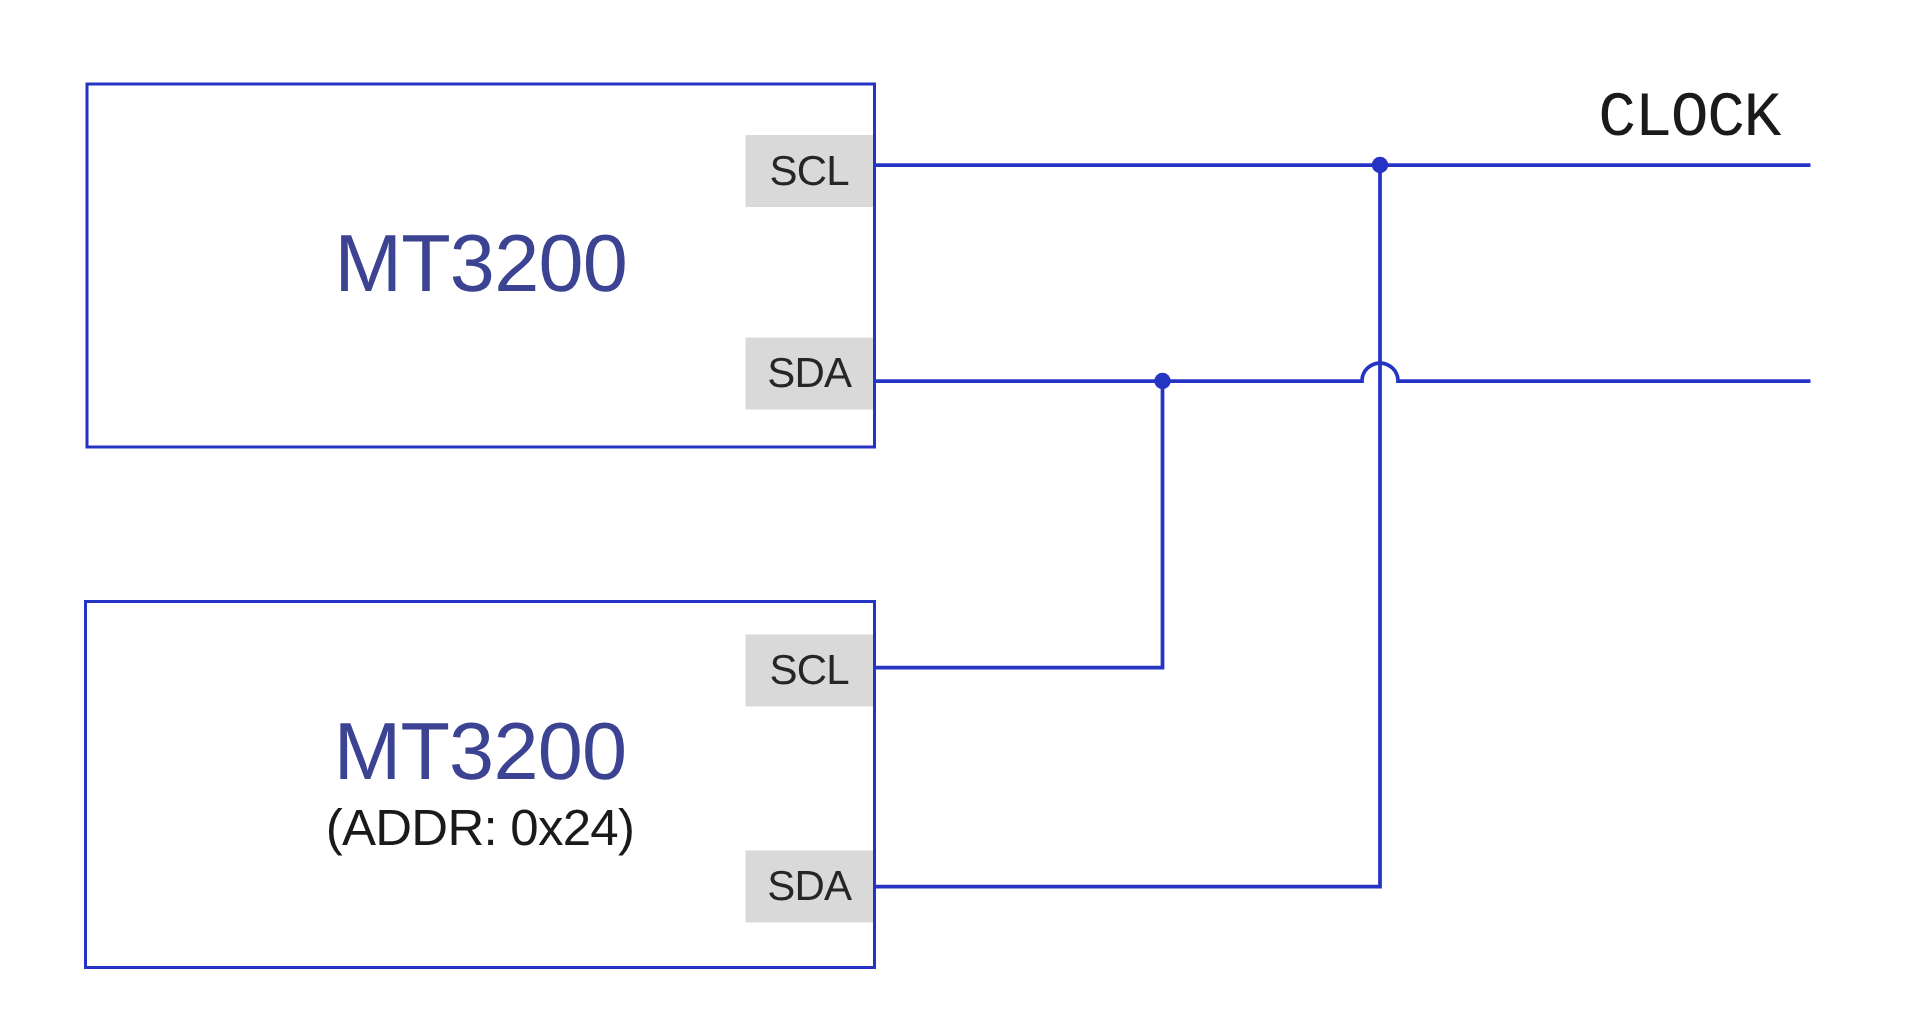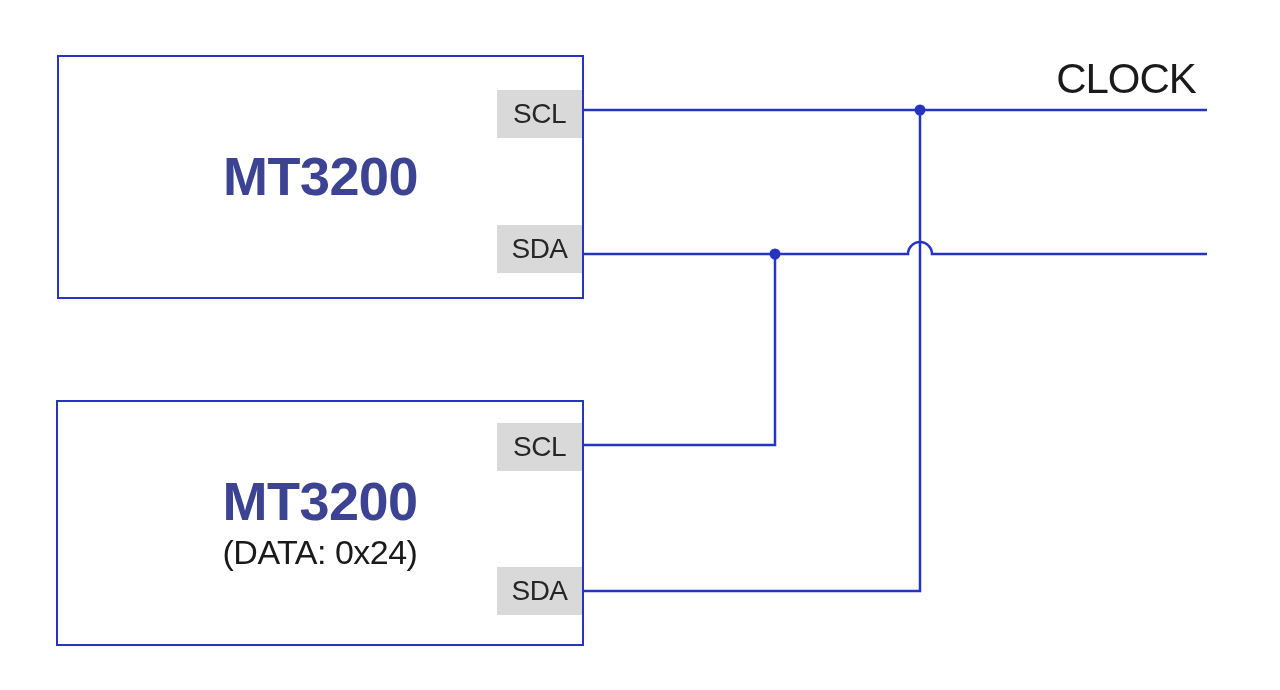--- a/index.html
+++ b/index.html
@@ -40,21 +40,21 @@
     display:flex;
     flex-direction:column;
     align-items:center;
     justify-content:center;
   }
   .device-box-1{left:57px;top:55px;width:527px;height:244px;}
   .device-box-2{left:56px;top:400px;width:528px;height:246px;}
   .device-name{
     color:var(--device-name-navy,#3b4392);
     font-size:54px;
-    font-weight:bold;
+    font-weight:normal;
     line-height:1.1;
     letter-spacing:-0.5px;
     white-space:nowrap;
   }
   .device-addr{
     color:var(--label-text,#1a1a1a);
     font-size:34px;
     line-height:1.25;
     letter-spacing:-0.5px;
     white-space:nowrap;
@@ -78,38 +78,39 @@
   .pin-sda-2{top:165px;}
   .bus-label{
     position:absolute;
     width:180px;
     text-align:center;
     color:var(--label-text,#1a1a1a);
     font-size:42px;
     line-height:1;
     letter-spacing:-1px;
     white-space:nowrap;
+    font-family:Liberation Mono, monospace;
   }
   .bus-label-clock{left:1036px;top:58px;}
   .bus-label-data{left:1041px;top:206px;}
 </style>
 </head>
 <body>
 
 <div class="canvas">
 
   <div class="device device-box-1">
     <div class="device-name">MT3200</div>
     <div class="pin pin-scl-1">SCL</div>
     <div class="pin pin-sda-1">SDA</div>
   </div>
 
   <div class="device device-box-2">
     <div class="device-name">MT3200</div>
-    <div class="device-addr">(DATA: 0x24)</div>
+    <div class="device-addr">(ADDR: 0x24)</div>
     <div class="pin pin-scl-2">SCL</div>
     <div class="pin pin-sda-2">SDA</div>
   </div>
 
   <svg class="wires" viewBox="0 0 1280 690" aria-hidden="true">
 
     <path d="M583 110 H1207"></path>
 
     <path d="M583 254 H908 A12 12 0 0 1 932 254 H1207"></path>
 

